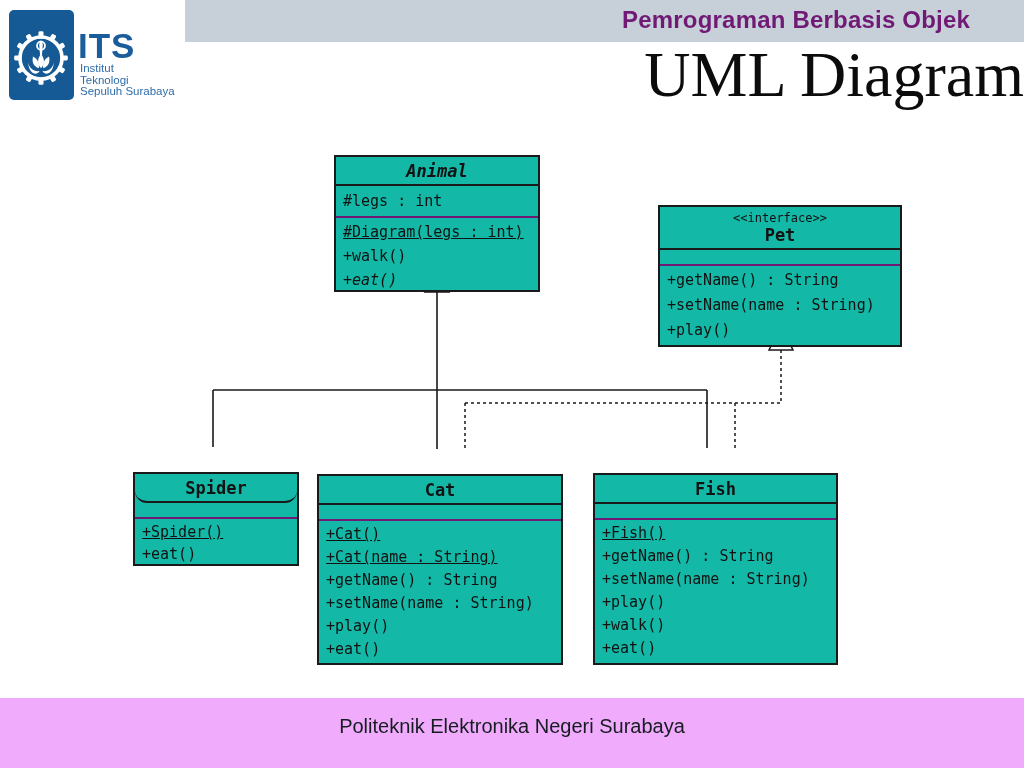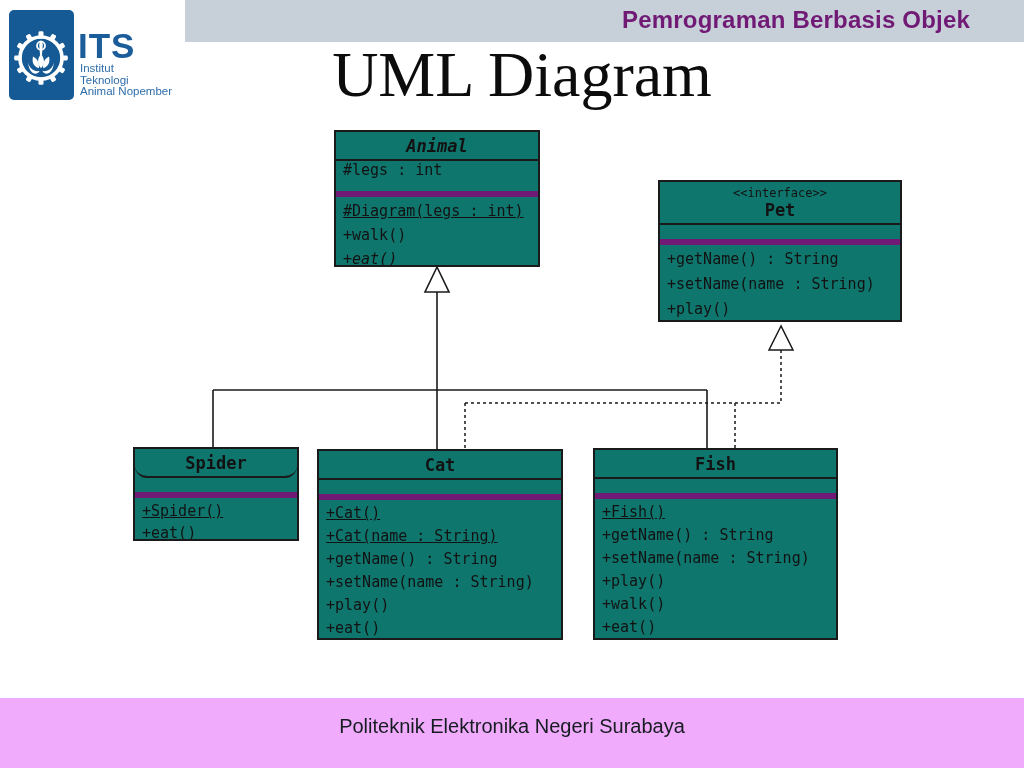--- a/index.html
+++ b/index.html
@@ -28,43 +28,44 @@
     font-size:35px;line-height:32px;font-weight:bold;color:#1b5c9a;
     letter-spacing:1px;
   }
   .logo-sub{
     position:absolute;left:80px;top:63px;
     font-size:11.5px;line-height:11.5px;color:#2e6da9;
   }
   
   .slide-title{
     position:absolute;left:0;top:40px;width:1024px;box-sizing:border-box;
-    padding-left:20px;text-align:center;
+    padding-left:20px;text-align:right;
     font-family:"Liberation Serif",serif;font-weight:400;
     font-size:64px;line-height:70px;color:#0c0c0c;
   }
   
   .diagram{position:absolute;left:0;top:0;width:1024px;height:768px;}
   .connectors{position:absolute;left:0;top:0;z-index:1;}
   .uml-class{
     position:absolute;z-index:2;box-sizing:border-box;
-    background:#0f766e;border:2px solid #1a1a1a;
+    background:#14b8a6;border:2px solid #1a1a1a;
     display:flex;flex-direction:column;
     font-family:"DejaVu Sans Mono",monospace;color:#121212;
     overflow:hidden;
+    margin-top:25px;
   }
   .uml-title{
     border-bottom:2px solid #1a1a1a;text-align:center;
     display:flex;flex-direction:column;justify-content:center;flex:none;
   }
   .uml-stereotype{font-size:12px;line-height:14px;}
   .uml-name{font-weight:bold;font-size:17px;line-height:20px;}
   .uml-name.abstract{font-style:italic;}
-  .uml-attrs{border-bottom:6px solid #701a75;flex:none;padding:0 0 0 7px;
-    display:flex;flex-direction:column;}
+  .uml-attrs{border-bottom:2px solid #701a75;flex:none;padding:0 0 0 7px;
+    display:flex;flex-direction:column;justify-content:center;}
   .uml-methods{flex:1;padding:2px 0 0 7px;}
   .uml-row{display:block;font-size:15px;white-space:pre;}
   .uml-row.u{text-decoration:underline;}
   .uml-row.i{font-style:italic;}
   
   .cls-animal{left:334px;top:130px;width:206px;height:137px;}
   .cls-animal .uml-title{height:27px;}
   .cls-animal .uml-attrs{height:30px;}
   .cls-animal .uml-methods .uml-row{line-height:24px;}
   .cls-pet{left:658px;top:180px;width:244px;height:142px;}
@@ -125,21 +126,21 @@
       <path d="M51 38 c2 8 -1 14 -8 16 c-1 -7 2 -13 8 -16 z"></path>
       <path d="M22 46 c2 9 8 13 16 12 c-4 7 -14 5 -16 -12 z"></path>
       <path d="M58 46 c-2 9 -8 13 -16 12 c4 7 14 5 16 -12 z"></path>
     </g>
   </svg>
 </div>
 <div class="logo-acronym">ITS</div>
 <div class="logo-sub">
   <div>Institut</div>
   <div>Teknologi</div>
-  <div>Animal Nopember</div>
+  <div>Sepuluh Surabaya</div>
 </div>
 
 <div class="slide-title">UML Diagram</div>
 
 <div class="diagram">
   <svg class="connectors" width="1024" height="768" viewBox="0 0 1024 768">
 
     <path d="M437 292 L437 390 M213 390 L707 390 M213 390 L213 447 M437 390 L437 449 M707 390 L707 448" fill="none" stroke="#1a1a1a" stroke-width="1.6"></path>
     <polygon points="437,267 425,292 449,292" fill="#ffffff" stroke="#1a1a1a" stroke-width="1.6"></polygon>
 

